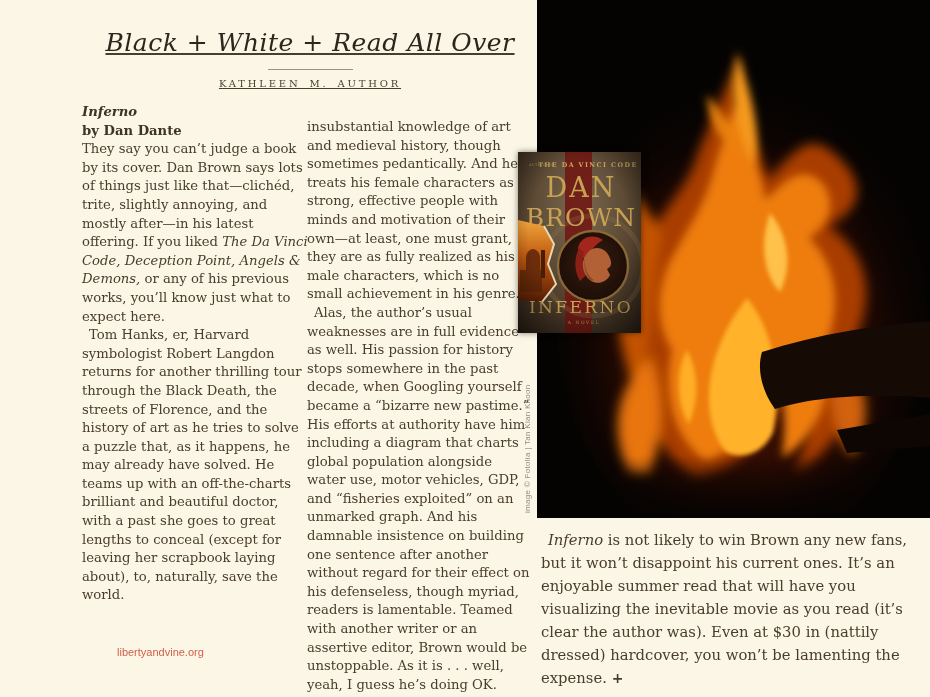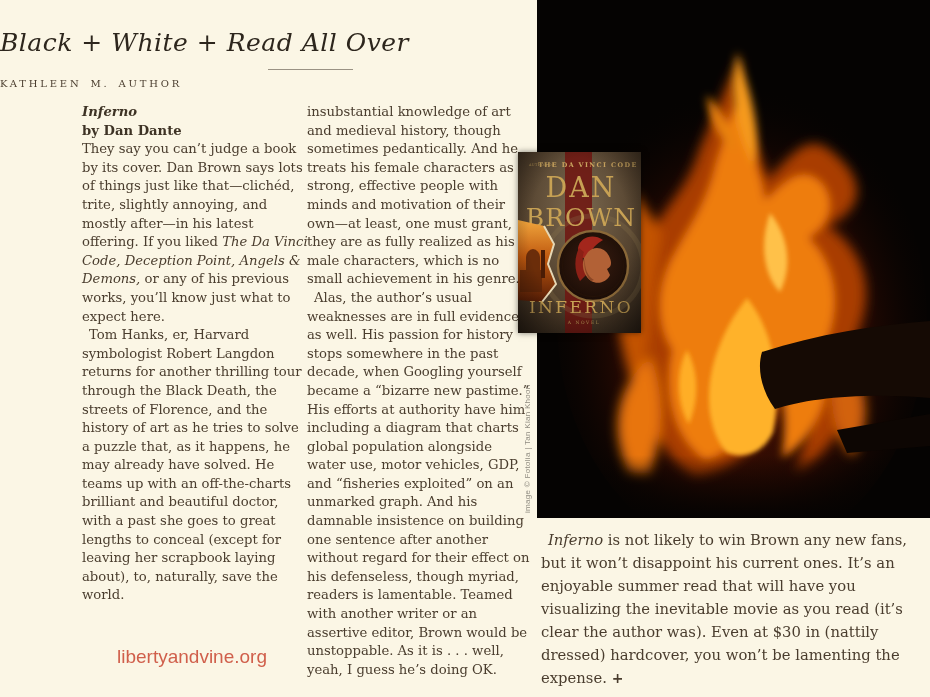--- a/index.html
+++ b/index.html
@@ -3,33 +3,33 @@
 <meta charset="utf-8">
 <style>
   html,body{margin:0;padding:0;}
   .page{
     position:relative; width:930px; height:697px; overflow:hidden;
     background:#FBF6E5;
     font-family:"DejaVu Serif", serif;
     color:#4A3D2E;
   }
   
-  .header{position:absolute; left:0; top:0; width:620px; text-align:left;}
+  .header{position:absolute; left:0; top:0; width:620px; text-align:center;text-decoration:underline;}
   .title{
     margin:28px 0 0 0; font-size:25px; font-style:italic; font-weight:normal;
     color:#2D261D; letter-spacing:.5px;
   }
   .title-rule{width:85px; height:1px; background:#9A9284; margin:12px auto 8px auto;}
   .byline{
     font-size:10px; letter-spacing:2.8px; color:#4A3D2E; word-spacing:3px;
   }
   
   .col{position:absolute; top:103px; width:228px; font-size:13.2px; line-height:18.6px; text-align:left;}
   .col1{left:82px;}
-  .col2{left:307px; width:224px;}
+  .col2{left:307px; width:224px;margin-top:15px;}
   .col p{margin:0;}
   .col p.indent{text-indent:7px;}
   .book-title{font-style:italic; font-weight:bold; color:#3E3325;}
   .book-author{font-weight:bold; color:#3E3325;}
   em{font-style:italic;}
   
   .fire{position:absolute; left:537px; top:0; width:393px; height:518px;}
   .fire svg{display:block;}
   .photo-credit{
     position:absolute; left:523px; top:513px;
@@ -41,21 +41,21 @@
   .cover{position:absolute; left:518px; top:152px; width:123px; height:181px; box-shadow:0 0 6px rgba(0,0,0,.5);}
   
   .closing{
     position:absolute; left:537px; top:524px; width:385px;
     font-size:14.8px; line-height:23px; margin:4px; text-indent:7px;
   }
   .end-mark{font-weight:bold; font-family:"DejaVu Sans", sans-serif; font-size:14px;}
   
   .footer-link{
     position:absolute; left:85px; top:646px;
-    font-family:"Liberation Sans", sans-serif; font-size:19px; color:#D05F4B;
+    font-family:"Liberation Sans", sans-serif; font-size:11px; color:#D05F4B;
     text-decoration:none; cursor:pointer;padding-left:32px;
   }
 </style>
 </head>
 <body>
 
 <div class="page">
 
   <div class="header">
     <h1 class="title">Black + White + Read All Over</h1>

